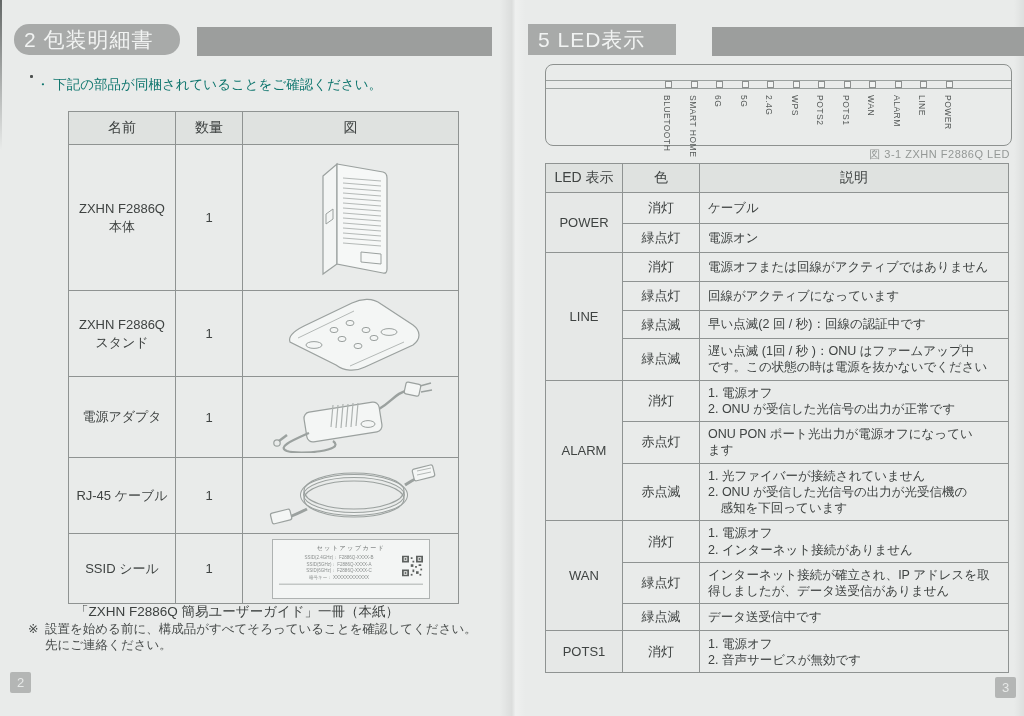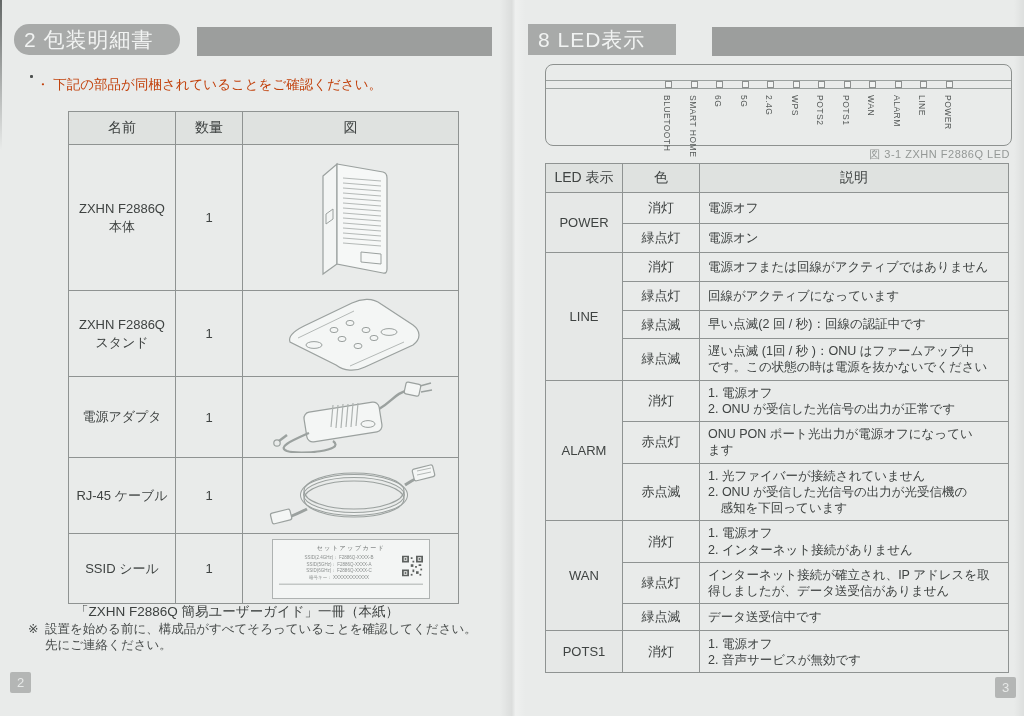--- a/index.html
+++ b/index.html
@@ -9,21 +9,21 @@
     font-family:"Liberation Sans","DejaVu Sans",sans-serif;
     color:#3f4342;
   }
   .abs{position:absolute;}
   
   .sec-badge{
     background:#a8aaa9;color:#f1f3f2;font-size:21px;line-height:31px;
     padding:0 10px;letter-spacing:1px;white-space:nowrap;overflow:hidden;
   }
   .sec-bar{background:#9c9e9d;height:29px;}
-  .intro{font-size:13.5px;color:#c2410c;text-align:center;}
+  .intro{font-size:13.5px;color:#0f766e;text-align:center;}
   
   table{border-collapse:collapse;table-layout:fixed;padding-left:32px;}
   td,th{border:1px solid #8f9392;font-weight:normal;color:#3f4342;vertical-align:middle;padding:0;}
   th{background:#dfe2e0;font-size:14px;}
   .parts-name{font-size:13px;text-align:center;white-space:pre-line;line-height:1.35;margin-left:11px;}
   .parts-qty{font-size:13px;text-align:center;}
   .parts-fig{text-align:center;}
   .led-name{font-size:13px;text-align:center;background:#e6e8e7;}
   .led-color{font-size:13px;text-align:center;}
   .led-desc{font-size:12.5px;text-align:left;padding:4px 8px;white-space:pre-wrap;line-height:1.3;}
@@ -209,21 +209,21 @@
       <span style="display:block">設置を始める前に、構成品がすべてそろっていることを確認してください。</span>
       <span style="display:block">先にご連絡ください。</span>
     </span>
   </div>
 
   <div class="abs page-badge" style="left:10px;top:672px;">2</div>
 </div>
 
 <div class="abs" style="left:512px;top:0;width:512px;height:716px;">
 
-  <div class="abs sec-badge" style="left:16px;top:24px;width:128px;">8 LED表示</div>
+  <div class="abs sec-badge" style="left:16px;top:24px;width:128px;">5 LED表示</div>
   <div class="abs sec-bar" style="left:200px;top:27px;width:312px;"></div>
 
   <div class="abs led-panel" style="left:33px;top:64px;width:465px;height:80px;">
     <div class="panel-line" style="top:15px;"></div>
     <div class="panel-line" style="top:23px;"></div>
     <div class="led-col" style="left:117px;">
         <span class="led-dot"></span>
         <span class="led-label">BLUETOOTH</span>
       </div>
     <div class="led-col" style="left:143px;">
@@ -283,21 +283,21 @@
     <tbody>
         <tr style="height:29px;">
       <th>LED 表示</th>
       <th>色</th>
       <th>説明</th>
     </tr>
 
     <tr style="height:31px;">
       <td class="led-name" rowspan="2">POWER</td>
       <td class="led-color">消灯</td>
-      <td class="led-desc">電源オフ</td>
+      <td class="led-desc">ケーブル</td>
     </tr>
     <tr style="height:29px;">
       <td class="led-color">緑点灯</td>
       <td class="led-desc">電源オン</td>
     </tr>
 
     <tr style="height:29px;">
       <td class="led-name" rowspan="4">LINE</td>
       <td class="led-color">消灯</td>
       <td class="led-desc">電源オフまたは回線がアクティブではありません</td>

